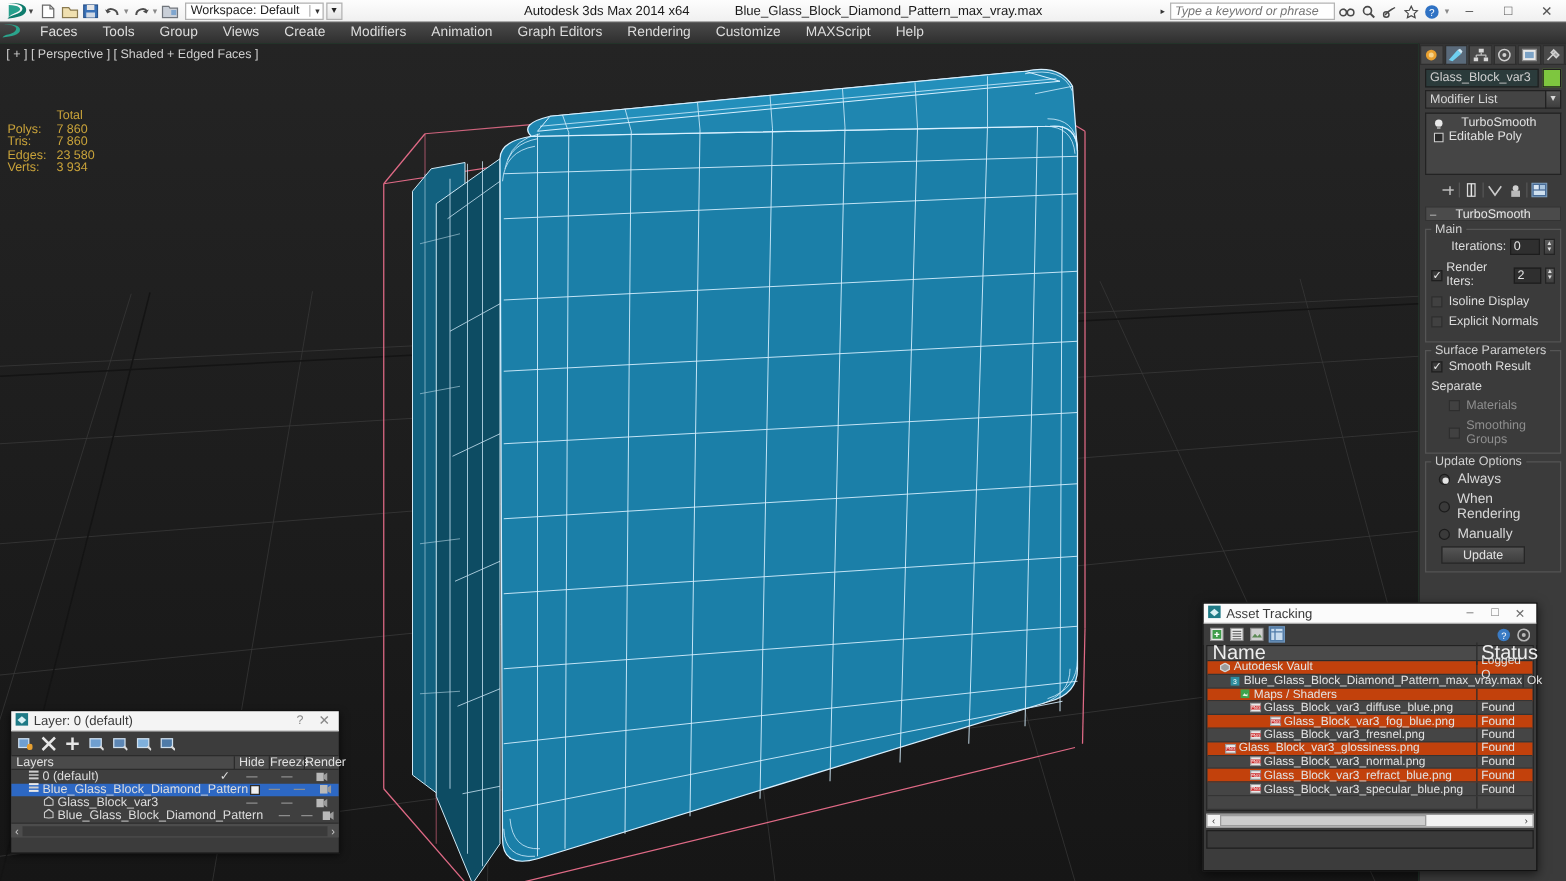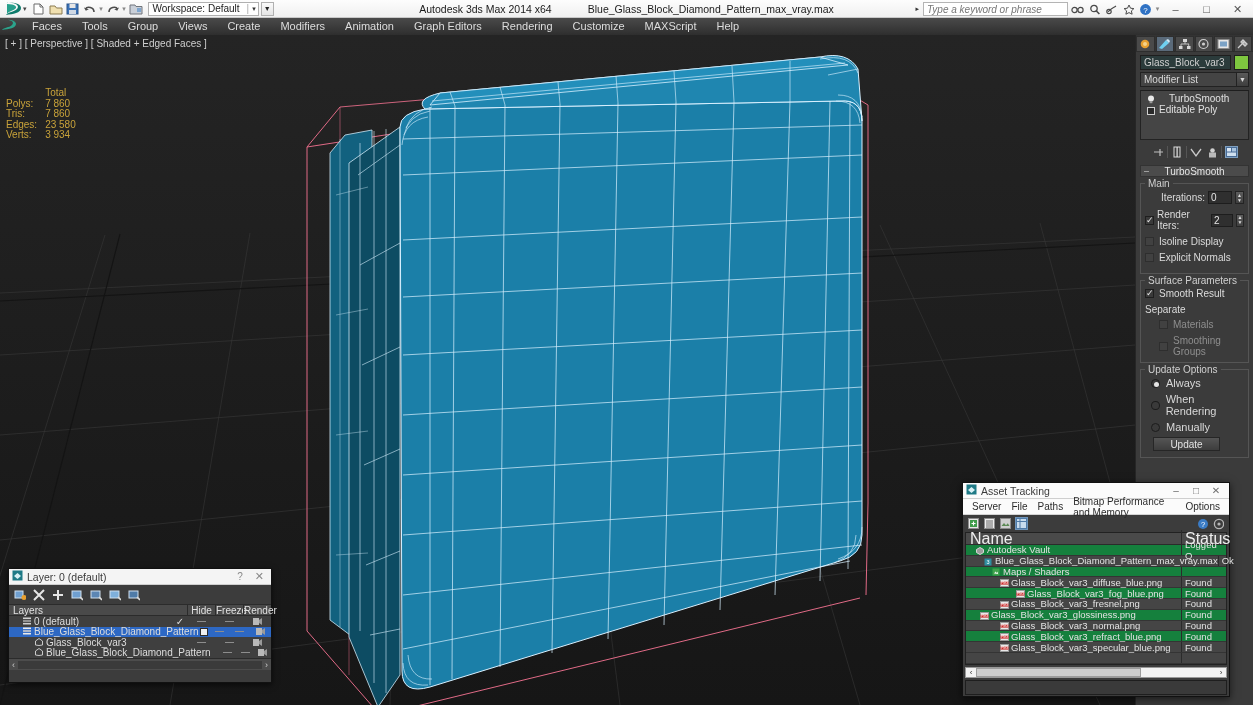--- a/index.html
+++ b/index.html
@@ -39,21 +39,21 @@
     position:absolute; left:0; top:0; width:1253px; height:18px;
     display:flex; align-items:center; justify-content:center; gap:36px;
     font-size:10.5px; color:#1a1a1a; pointer-events:none;
   }
   .search-area {
     position:absolute; right:93px; top:1px; height:16px;
     display:flex; align-items:center; gap:2px;
   }
   .search-caret { font-size:7px; color:#333; padding:0 2px; }
   #search-input {
-    width:145px; height:14px; border:1px solid #b4b4b4; background:#fff;
+    width:132px; height:14px; border:1px solid #b4b4b4; background:#fff;
     font-family:"Liberation Sans", sans-serif; font-size:10px; font-style:italic;
     color:#9a9a9a; padding:0 3px;
   }
   .sicon { width:15px; height:15px; display:flex; align-items:center; justify-content:center; }
   .win-ctrl { position:absolute; right:0; top:0; height:18px; display:flex; }
   .win-btn { width:31px; height:18px; display:flex; align-items:center; justify-content:center;
              font-size:11px; color:#555; }
   
   #menubar {
     position:absolute; left:0; top:18px; width:1253px; height:17px;
@@ -180,21 +180,21 @@
   .at-ico { width:13px; height:13px; display:flex; align-items:center; justify-content:center;
             border:1px solid transparent; }
   .at-ico.sel { background:#4d6f96; border-color:#6f95bb; }
   .at-spacer { flex:1; }
   .at-grid { margin:0 2px; border:1px solid #222; }
   .at-hdr { display:flex; height:12px; background:#4a4a4a; font-size:16px; color:#eee; align-items:center;
             border-bottom:1px solid #2b2b2b; }
   .at-hdr .c1 { flex:1; padding-left:4px; border-right:1px solid #2b2b2b; }
   .at-hdr .c2 { width:44px; padding-left:3px; }
   .at-row { display:flex; height:10.8px; align-items:center; font-size:9.5px; color:#e2e2e2;
-            border-bottom:1px solid #343434; background:#15803d; }
+            border-bottom:1px solid #343434; background:#c2410c; }
   .at-row .c1 { flex:1; display:flex; align-items:center; gap:3px; border-right:1px solid #2b2b2b; height:100%; }
   .at-row .c2 { width:44px; padding-left:3px; }
   .at-row.alt { background:#454545; }
   .ico-sq { width:8px; height:8px; flex:0 0 auto; }
   .at-hscroll { height:11px; margin:2px; background:#f2f2f2; border:1px solid #999;
                 display:flex; align-items:center; }
   .at-hscroll .ar { width:10px; text-align:center; font-size:8px; color:#333; }
   .at-hscroll .thumb { height:9px; background:#cdcdcd; border:1px solid #9c9c9c; }
   .at-status { height:15px; margin:2px; background:#3a3a3a; border:1px solid #1e1e1e; }
 </style>
@@ -866,27 +866,20 @@
     </span>
     <span>Asset Tracking</span>
     <span class="grow"></span>
     <div class="win-mini">
       <div>–</div>
       <div>□</div>
       <div>✕</div>
     </div>
   </div>
 
-  <div class="am-menu">
-    <span>Server</span>
-    <span>File</span>
-    <span>Paths</span>
-    <span>Bitmap Performance and Memory</span>
-    <span>Options</span>
-  </div>
 
   <div class="am-toolbar">
     <div class="at-ico">
       <svg width="11" height="11">
           <rect x="0.5" y="0.5" width="10" height="10" fill="#e8e8e8" stroke="#8d8d8d"></rect>
           <path d="M2 2h7v7H2z" fill="#3f9c4a"></path>
           <path d="M3.5 5.5h4M5.5 3.5v4" stroke="#fff" stroke-width="1.1"></path>
         </svg>
     </div>
     <div class="at-ico">

